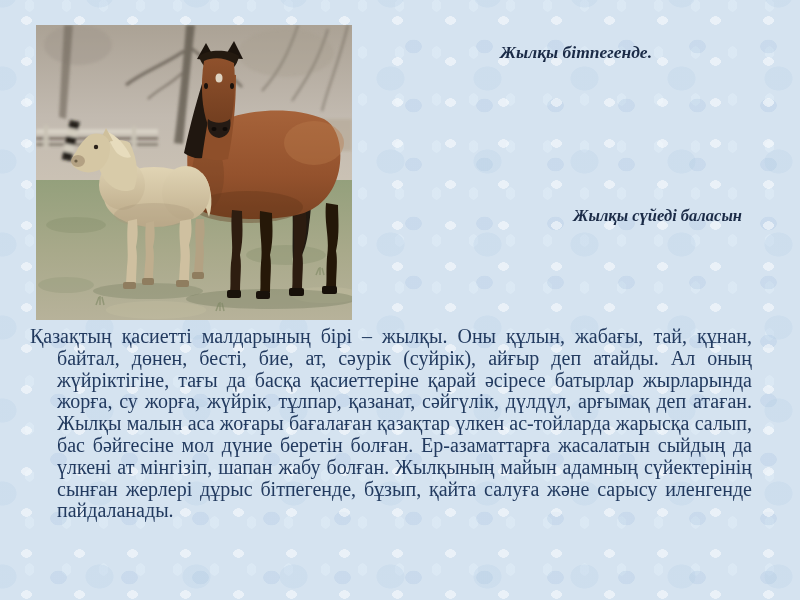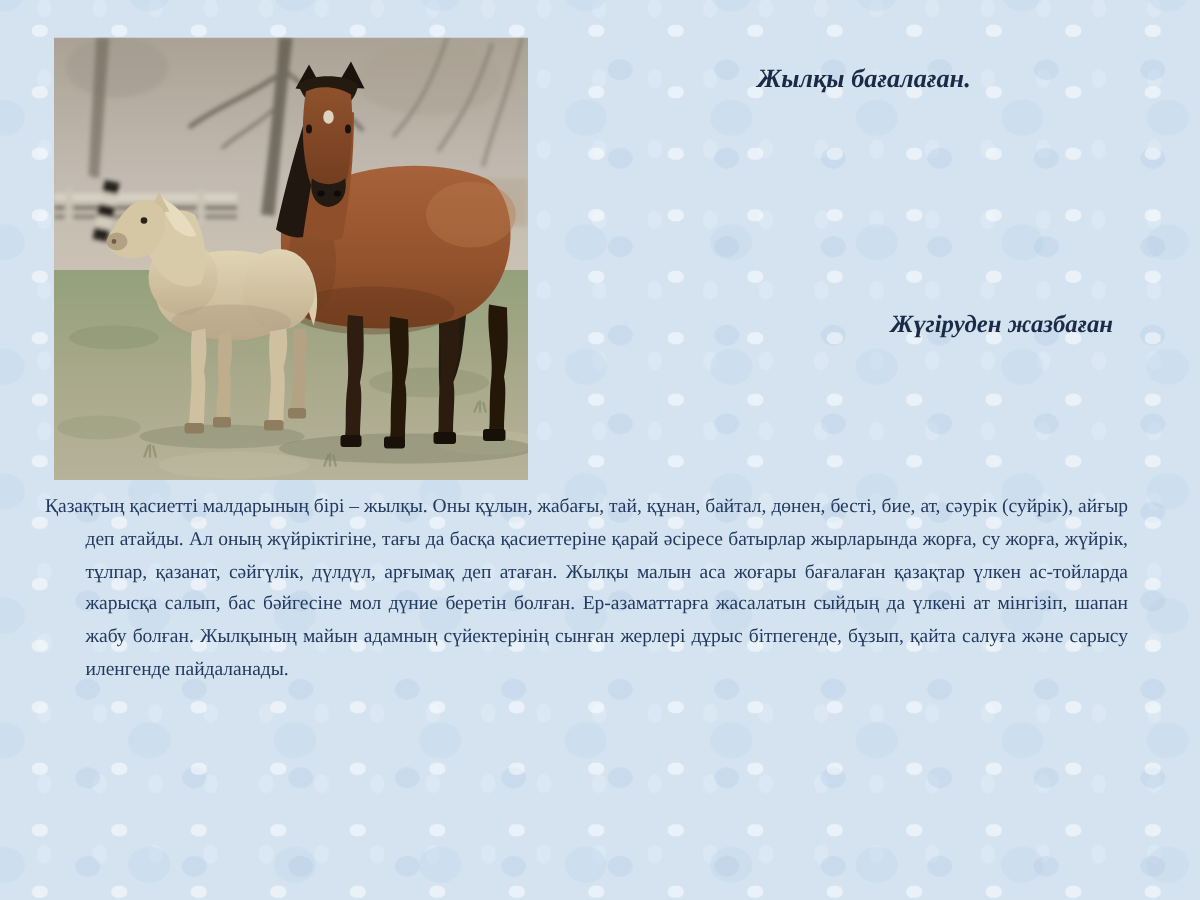--- a/index.html
+++ b/index.html
@@ -36,21 +36,21 @@
   .poem {
     position:absolute; top:205px; right:58px; width:300px;
     text-align:right;
     font-weight:bold; font-style:italic;
     font-size:16.5px; line-height:21.5px;
     color:#1b2b47;
   }
 
   .paragraph {
     position:absolute; left:30px; top:326px; width:722px;
-    font-size:13px; line-height:21.8px;
+    font-size:20px; line-height:21.8px;
     color:#223a5f;
     text-align:justify;
     padding-left:27px; text-indent:-27px;
   }
 </style>
 </head>
 <body>
 
 <div class="slide">
 
@@ -191,21 +191,21 @@
       <circle cx="60" cy="122" r="2.2" fill="#2a211a"></circle>
 
       <g stroke="#7d8763" stroke-width="1.5" opacity="0.6" fill="none">
         <path d="M60,280 l3,-8 M64,280 l0,-9 M68,280 l-2,-8"></path>
         <path d="M180,286 l3,-8 M184,286 l0,-9 M188,286 l-2,-8"></path>
         <path d="M280,250 l3,-7 M284,250 l0,-8 M288,250 l-2,-7"></path>
       </g>
     </svg>
   </div>
 
-  <div class="title">Жылқы бағалаған.</div>
+  <div class="title">Жылқы бітпегенде.</div>
 
   <div class="poem">
-    <div>Жүгіруден жазбаған</div>
+    <div>Жылқы сүйеді баласын</div>
   </div>
 
   <div class="paragraph">Қазақтың қасиетті малдарының бірі – жылқы. Оны құлын, жабағы, тай, құнан, байтал, дөнен, бесті, бие, ат, сәурік (суйрік), айғыр деп атайды. Ал оның жүйріктігіне, тағы да басқа қасиеттеріне қарай әсіресе батырлар жырларында жорға, су жорға, жүйрік, тұлпар, қазанат, сәйгүлік, дүлдүл, арғымақ деп атаған. Жылқы малын аса жоғары бағалаған қазақтар үлкен ас-тойларда жарысқа салып, бас бәйгесіне мол дүние беретін болған. Ер-азаматтарға жасалатын сыйдың да үлкені ат мінгізіп, шапан жабу болған. Жылқының майын адамның сүйектерінің сынған жерлері дұрыс бітпегенде, бұзып, қайта салуға және сарысу иленгенде пайдаланады.</div>
 
 </div>
 
 </body></html>

